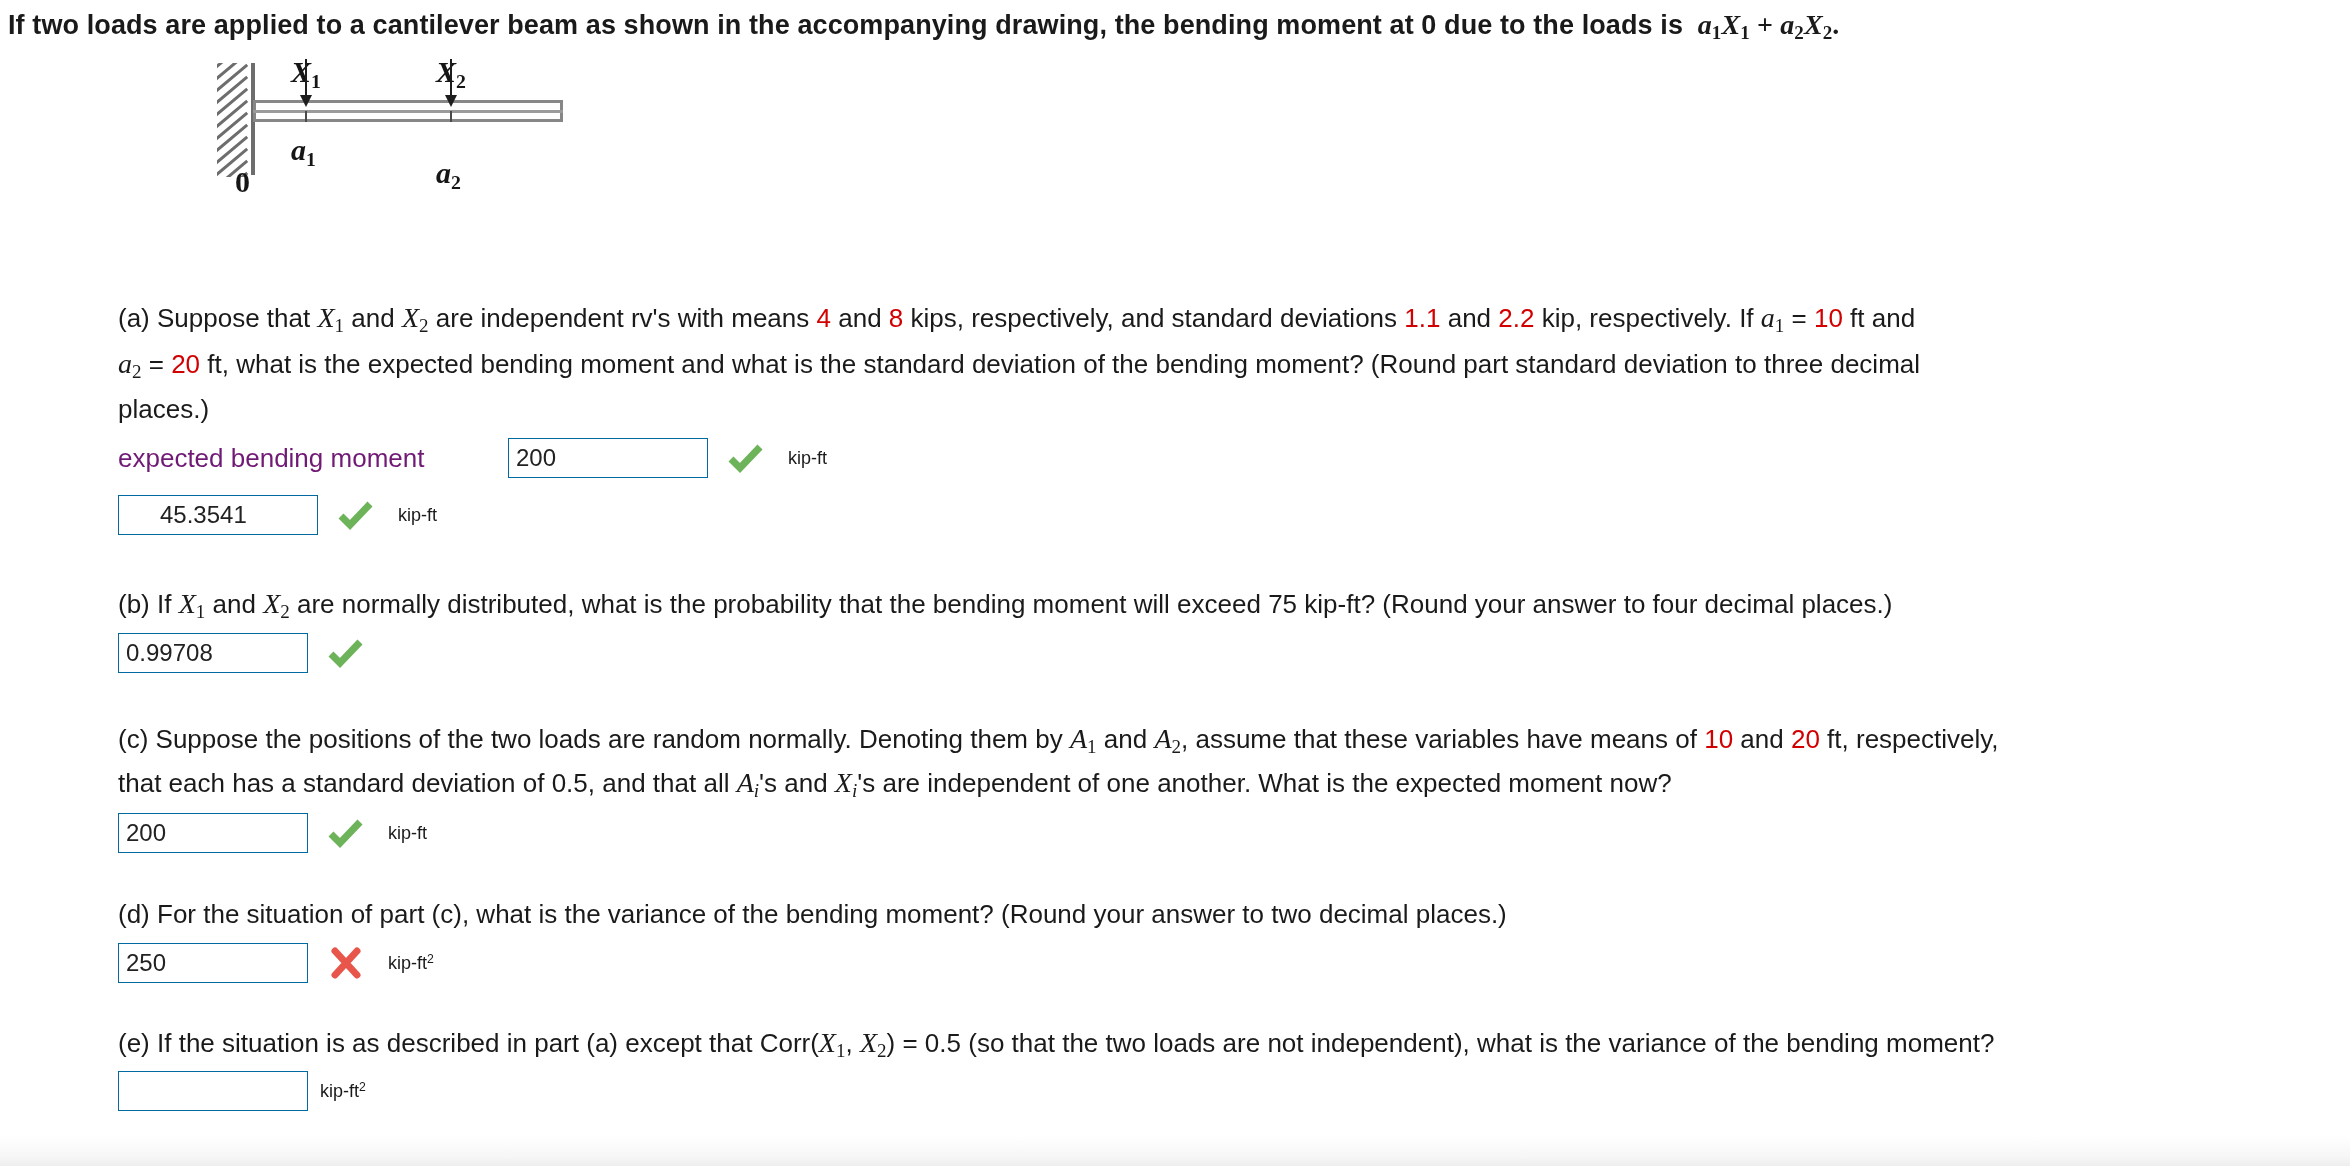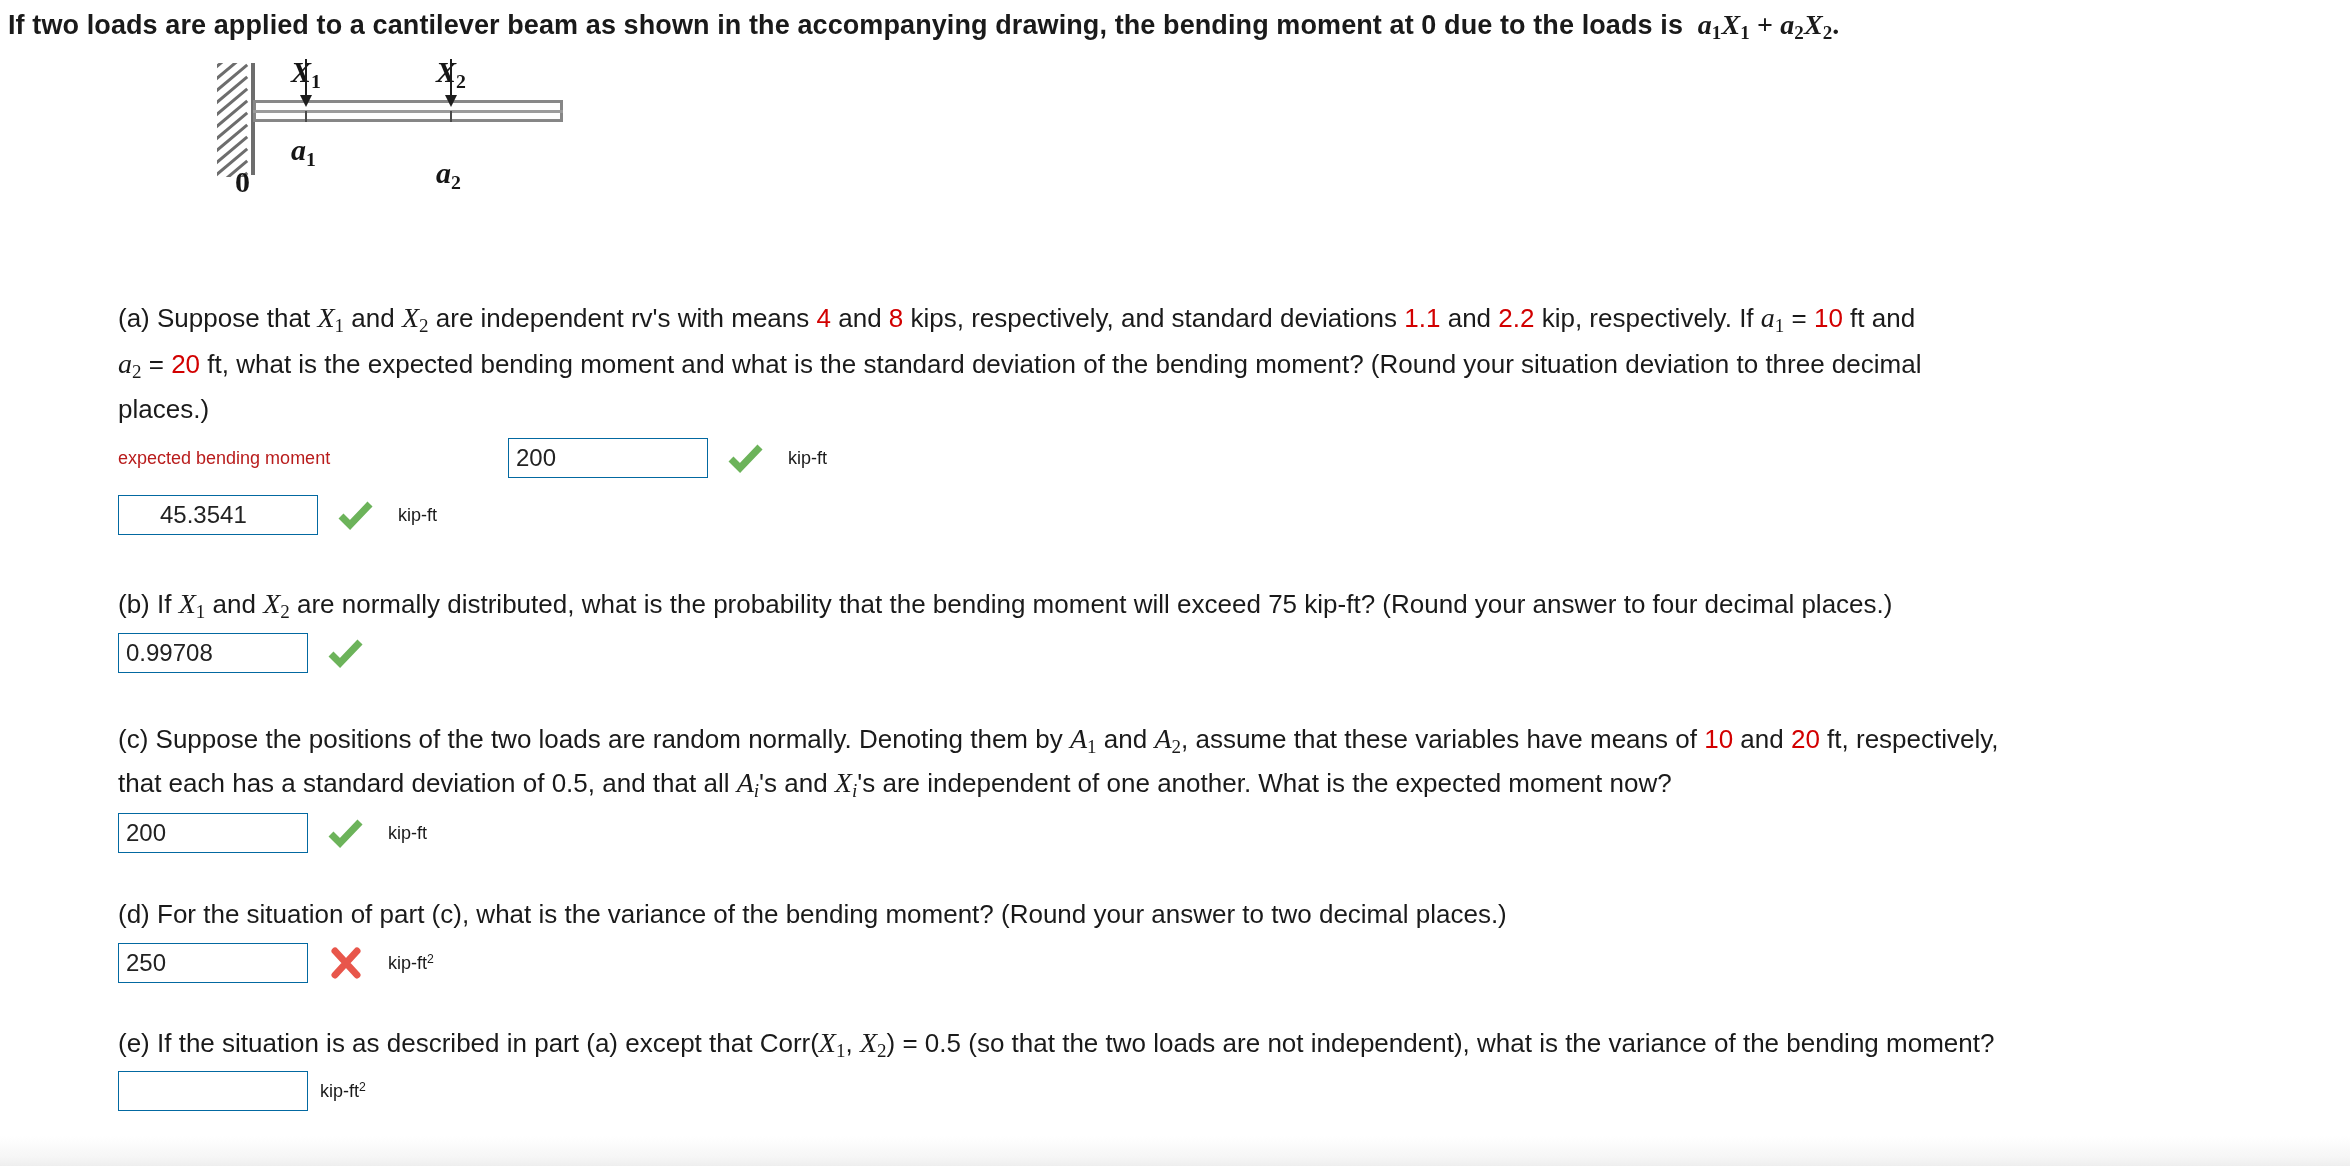--- a/index.html
+++ b/index.html
@@ -145,22 +145,22 @@
     white-space: nowrap;
   }
 
   .answerrow {
     position: absolute;
     display: flex;
     align-items: center;
     height: 42px;
   }
   .ansLabel {
-    font-size: 18px;
-    color: #b91c1c;
+    font-size: 26px;
+    color: #701a75;
     width: 390px;
   }
   input.box {
     font-family: "Liberation Sans", sans-serif;
     font-size: 24px;
     color: #222;
     height: 40px;
     border: 1px solid #0369a1;
     background: #ffffff;
     padding: 0 6px 0 7px;
@@ -242,21 +242,21 @@
     </div>
 
     <div class="zero-label" style="left:35px; top:110px;">0</div>
   </div>
 
   <div class="qtext" style="left:118px; top:302px;">
     <span>(a) Suppose that </span><span class="mi"><span>X</span><sub class="n">1</sub></span><span> and </span><span class="mi"><span>X</span><sub class="n">2</sub></span><span> are independent rv's with means </span><span class="red">4</span><span> and </span><span class="red">8</span><span> kips, respectively, and standard deviations </span><span class="red">1.1</span><span> and </span><span class="red">2.2</span><span> kip, respectively. If </span><span class="mi"><span>a</span><sub class="n">1</sub></span><span> = </span><span class="red">10</span><span> ft  and</span>
   </div>
 
   <div class="qtext" style="left:118px; top:348px;">
-    <span class="mi"><span>a</span><sub class="n">2</sub></span><span> = </span><span class="red">20</span><span> ft,  what is the expected bending moment and what is the standard deviation of the bending moment? (Round your situation deviation to three decimal</span>
+    <span class="mi"><span>a</span><sub class="n">2</sub></span><span> = </span><span class="red">20</span><span> ft,  what is the expected bending moment and what is the standard deviation of the bending moment? (Round part standard deviation to three decimal</span>
   </div>
 
   <div class="qtext" style="left:118px; top:393px;">places.)</div>
 
   <div class="answerrow" style="left:118px; top:437px;">
     <span class="ansLabel">expected bending moment</span>
     <input class="box" style="width: 200px;" type="text" value="200">
     <span class="mark">
       <svg width="36" height="30" viewBox="0 0 36 30">
           <path d="M3 16 L12 25 L32 4" stroke="#6cb35a" stroke-width="7" fill="none" stroke-linecap="butt" stroke-linejoin="miter"></path>

